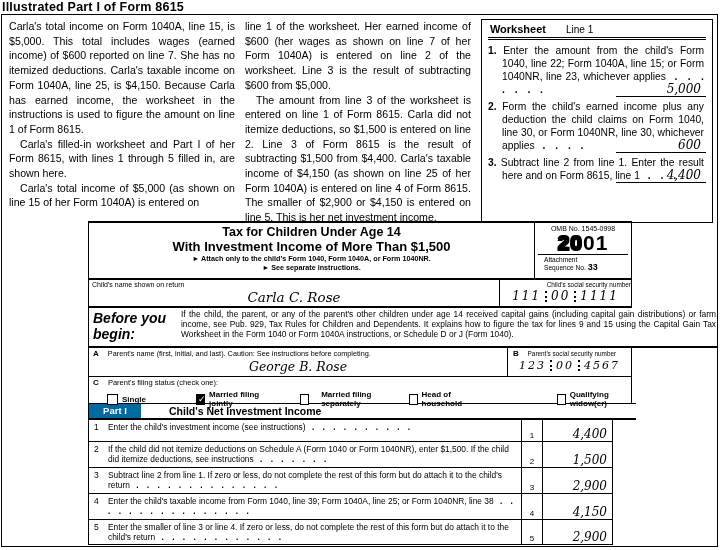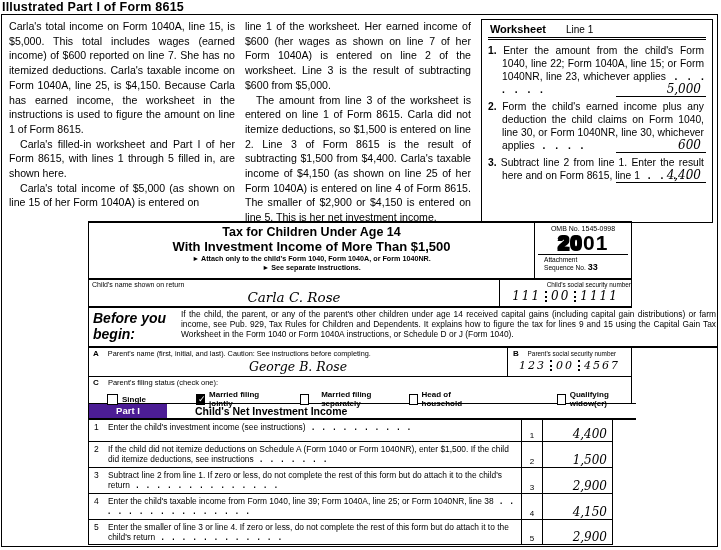--- a/index.html
+++ b/index.html
@@ -74,21 +74,21 @@
   .fs{display:flex;align-items:center;gap:4px;}
   .fs-label{font-weight:bold;font-size:8px;}
   .cb{width:9px;height:9px;border:1.6px solid #000;box-sizing:content-box;display:inline-block;
       position:relative;background:#fff;}
   .cb.checked{background:#000;}
   .cb.checked::after{content:"\2713";color:#fff;font-size:9px;position:absolute;left:1px;top:-1px;}
   .fs1{margin-left:18px;} .fs2{margin-left:50px;} .fs3{margin-left:32px;gap:12px;}
   .fs4{margin-left:17px;} .fs5{margin-left:46px;padding-left:33px;}
   .f-part{display:flex;width:547px;border-top:1.5px solid #000;border-bottom:2px solid #000;
           height:14px;box-sizing:content-box;}
-  .fp-badge{background:#4c1d95;color:#fff;font-weight:bold;font-size:9.5px;width:78px;
+  .fp-badge{background:#0369a1;color:#fff;font-weight:bold;font-size:9.5px;width:52px;
             text-align:center;line-height:14px;}
   .fp-title{font-weight:bold;font-size:10.5px;padding-left:28px;line-height:14px;}
   .f-lines{width:524px;}
   .lrow{display:flex;border-bottom:1.5px solid #000;box-sizing:border-box;}
   .h23{height:22px;} .h27{height:26px;} .h25{height:25px;}
   .lno{width:17px;font-size:8.5px;padding:2px 0 0 5px;box-sizing:border-box;}
   .ldesc{flex:1;font-size:8.4px;line-height:10.1px;padding:2px 2px 0 2px;overflow:hidden;box-sizing:border-box;}
   .ldots{font-weight:bold;word-spacing:6px;padding-left:4px;}
   .lbox{width:22px;border-left:1.5px solid #000;border-right:1.5px solid #000;box-sizing:border-box;
         font-size:8px;display:flex;align-items:flex-end;justify-content:center;padding-bottom:1px;}

